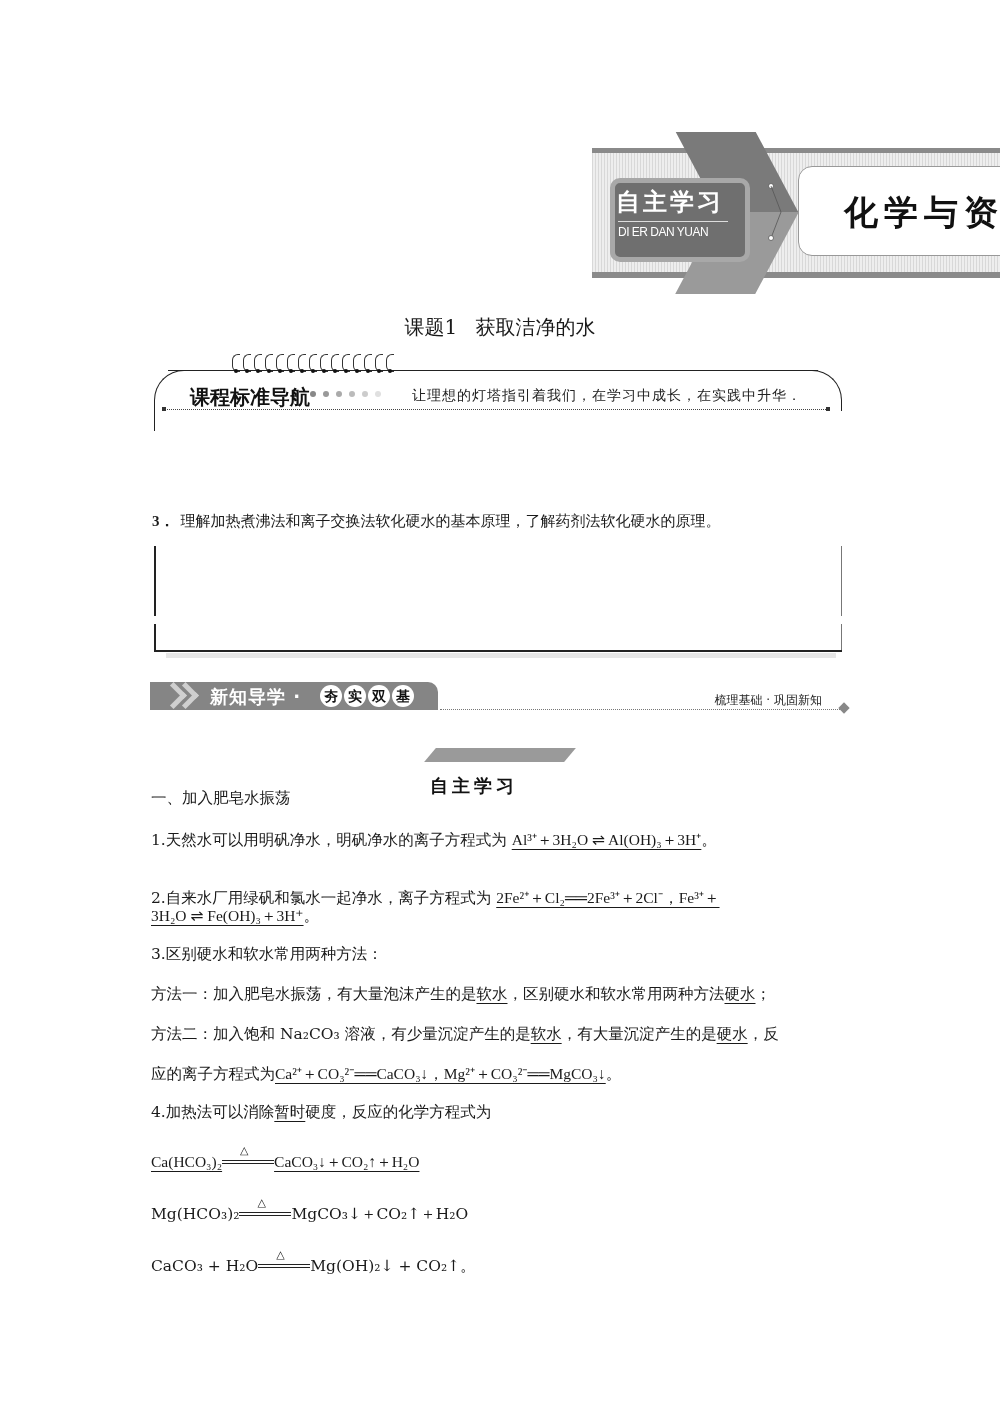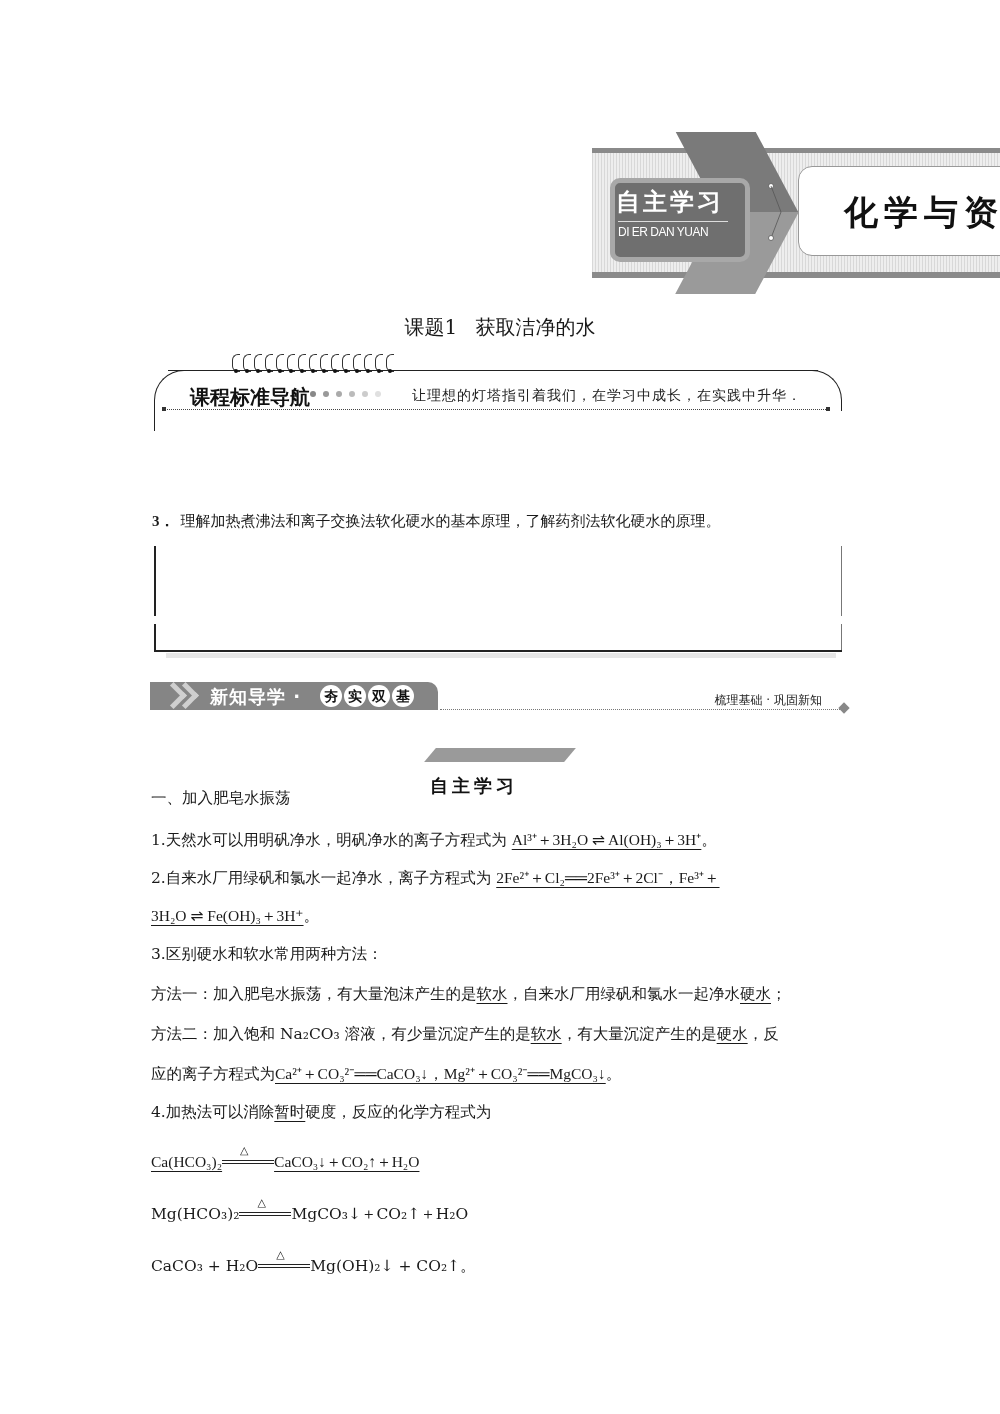--- a/index.html
+++ b/index.html
@@ -187,32 +187,32 @@
   <div class="self-study-txt">自主学习</div>
 </div>
 
 <div class="line" style="top:788px">一、加入肥皂水振荡</div>
 
 <div class="line" style="top:828px">
   <span>1.天然水可以用明矾净水，明矾净水的离子方程式为</span>
   <span class="ans">Al³⁺＋3H₂O ⇌ Al(OH)₃＋3H⁺</span><span>。</span>
 </div>
 
-<div class="line" style="top:866px">
+<div class="line" style="top:886px">
   <span>2.自来水厂用绿矾和氯水一起净水，离子方程式为</span>
   <span class="ans">2Fe²⁺＋Cl₂══2Fe³⁺＋2Cl⁻，Fe³⁺＋</span>
 </div>
 <div class="line" style="top:906px">
   <span class="ans">3H₂O ⇌ Fe(OH)₃＋3H⁺</span><span>。</span>
 </div>
 
 <div class="line" style="top:944px">3.区别硬水和软水常用两种方法：</div>
 
 <div class="line" style="top:984px">
-  <span>方法一：加入肥皂水振荡，有大量泡沫产生的是</span><span class="ans">软水</span><span>，自来水厂用绿矾和氯水一起净水</span><span class="ans">硬水</span><span>；</span>
+  <span>方法一：加入肥皂水振荡，有大量泡沫产生的是</span><span class="ans">软水</span><span>，区别硬水和软水常用两种方法</span><span class="ans">硬水</span><span>；</span>
 </div>
 
 <div class="line" style="top:1024px">
   <span>方法二：加入饱和 Na₂CO₃ 溶液，有少量沉淀产生的是</span><span class="ans">软水</span><span>，有大量沉淀产生的是</span><span class="ans">硬水</span><span>，反</span>
 </div>
 <div class="line" style="top:1062px">
   <span>应的离子方程式为</span><span class="ans">Ca²⁺＋CO₃²⁻══CaCO₃↓，Mg²⁺＋CO₃²⁻══MgCO₃↓</span><span>。</span>
 </div>
 
 <div class="line" style="top:1102px">

